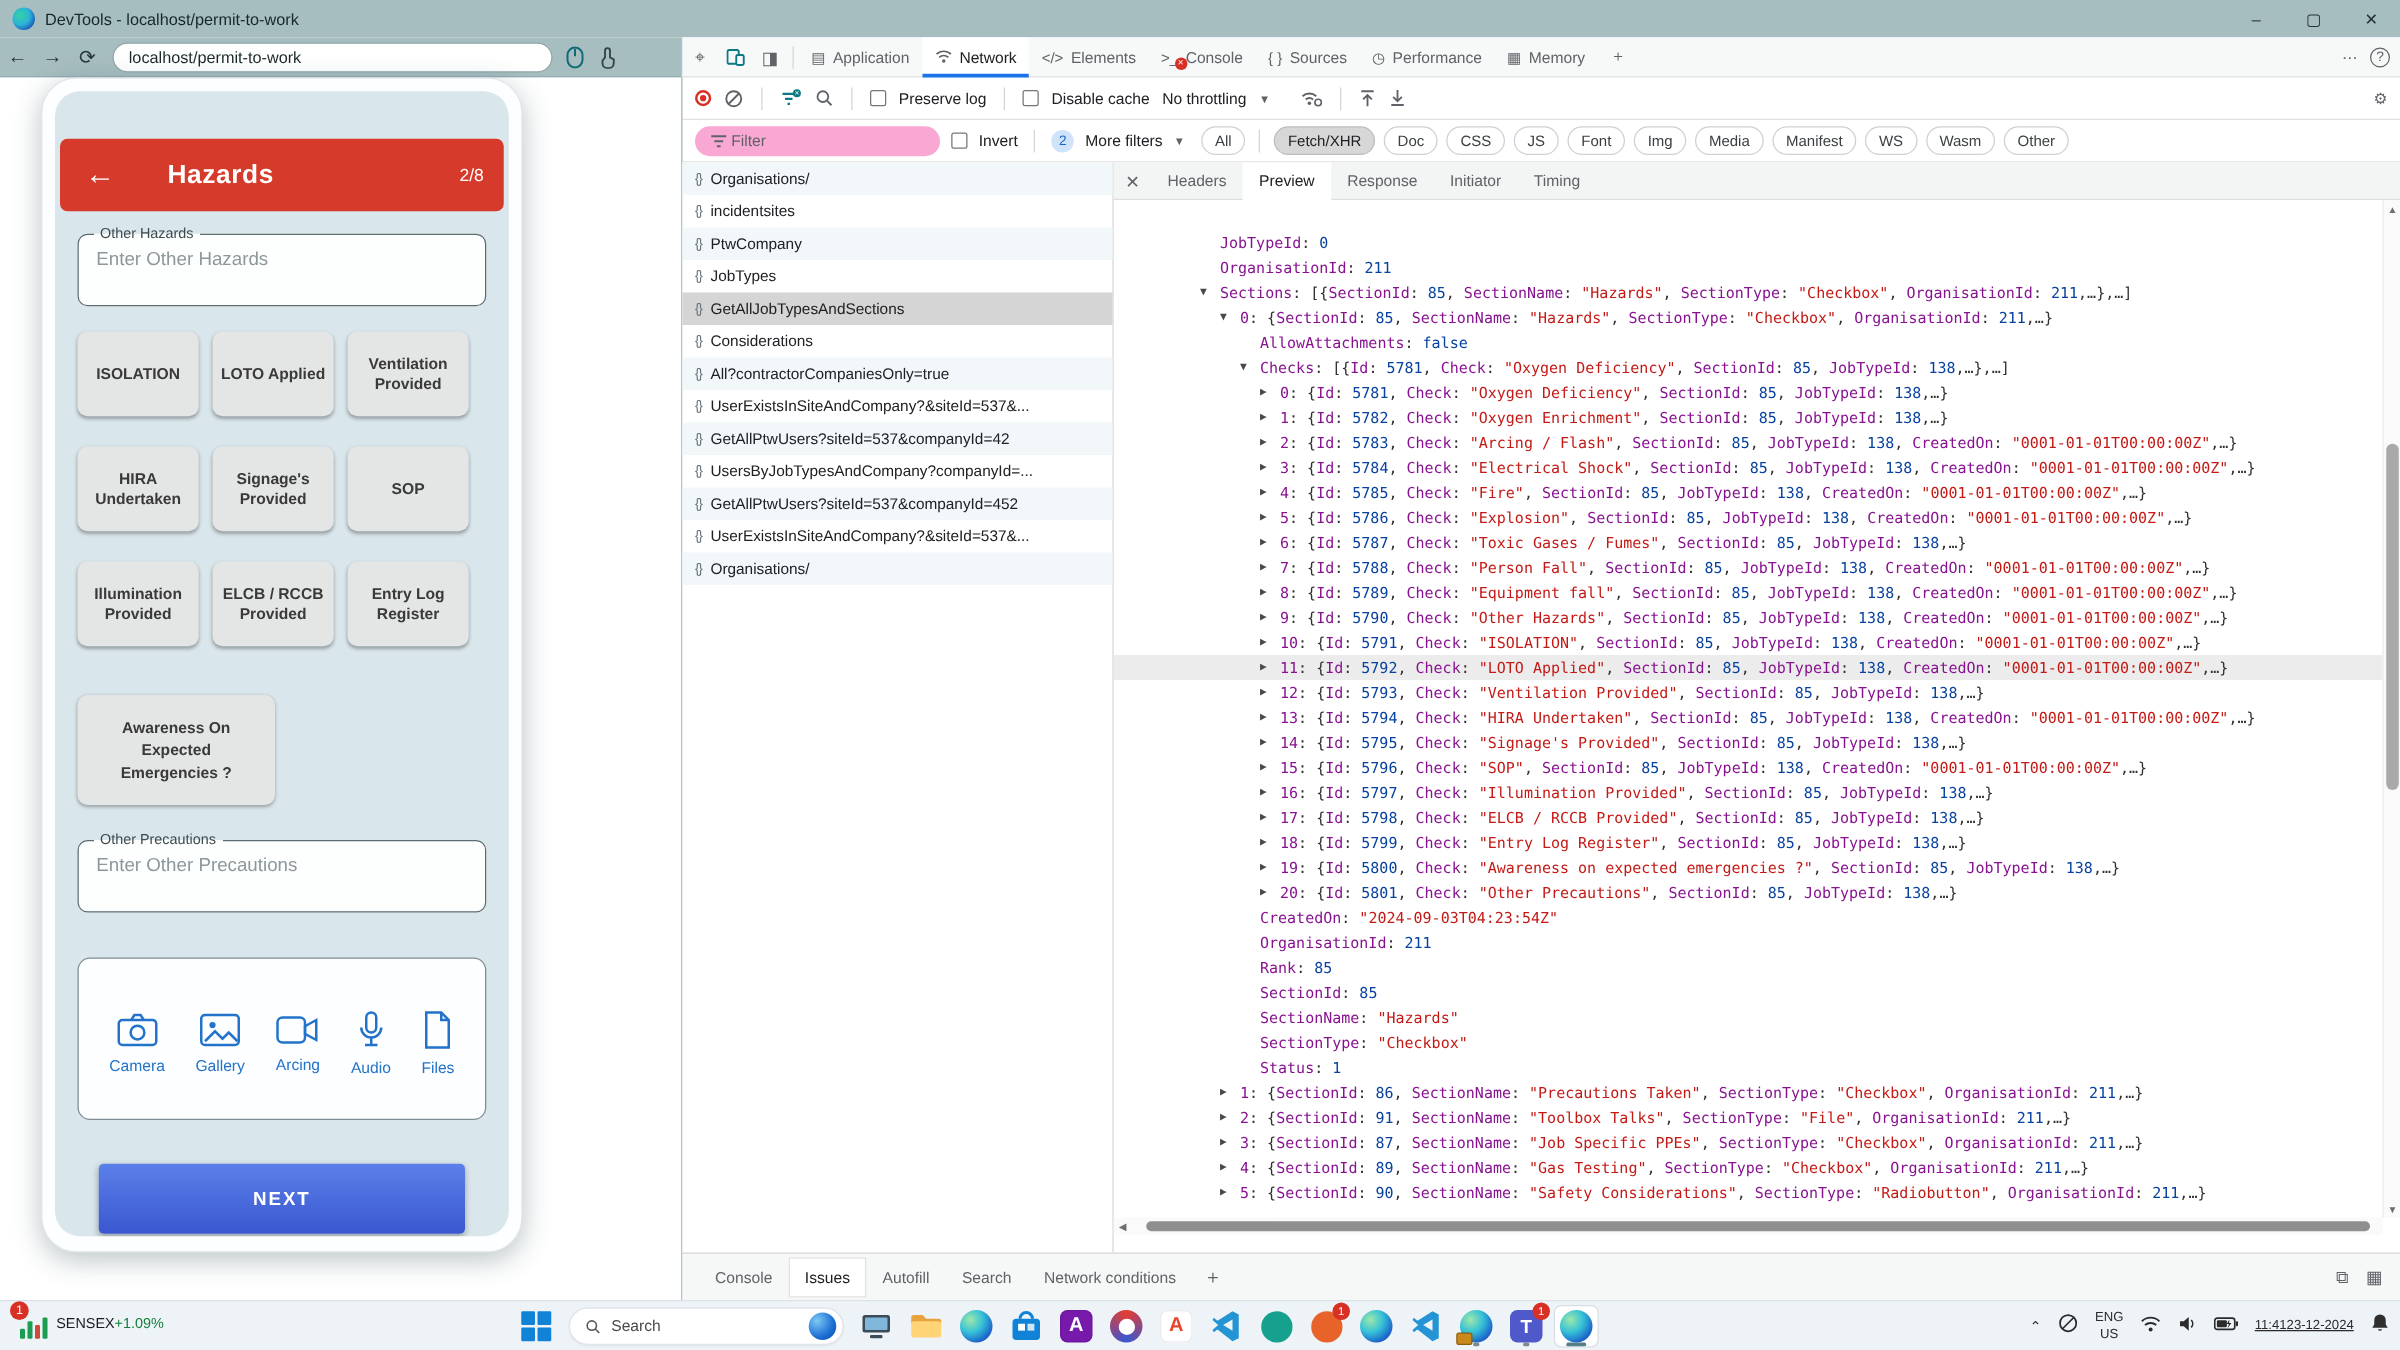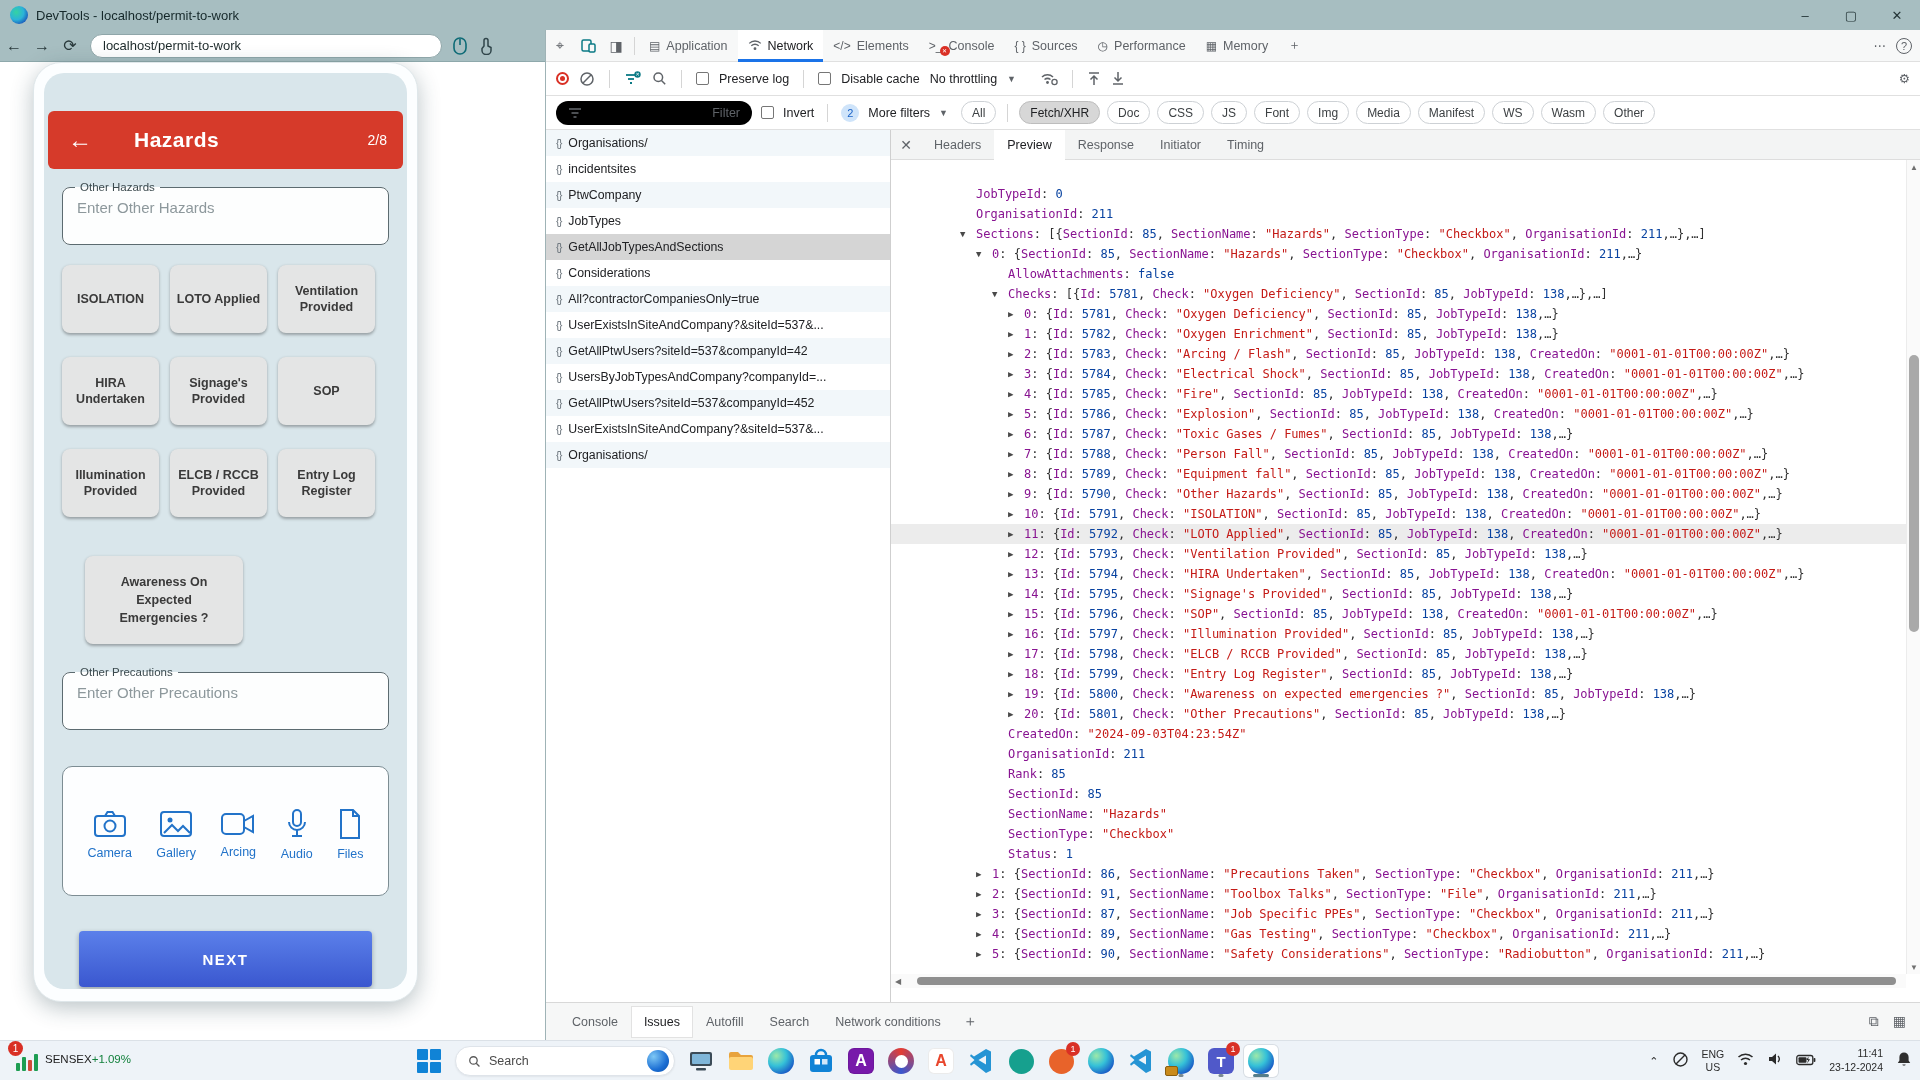--- a/index.html
+++ b/index.html
@@ -32,21 +32,21 @@
   #app-step { margin-left:auto; margin-right:16px; font-size:14px; }
 
   .m-fieldset { position:absolute; left:18px; right:18px; border:1.6px solid #5c6b70; border-radius:8px; background:#fdfefe; }
   .m-fieldset legend { margin-left:12px; padding:0 5px; font-size:11.5px; color:#3c4a4e; }
   .m-fieldset .ph { padding:6px 14px 0; font-size:15px; color:#8d989c; }
   #fs-hazards { top:108px; height:64px; }
   #fs-precautions { top:593px; height:64px; }
 
   #btn-grid { position:absolute; left:18px; right:14px; top:192px; display:grid; grid-template-columns:97px 97px 97px; grid-auto-rows:68px; column-gap:11px; row-gap:24px; }
   .hz-btn { background:#e4e5e5; border-radius:8px; box-shadow:0 1.5px 3px rgba(0,0,0,.3); display:flex; align-items:center; justify-content:center; text-align:center; font-size:12.5px; font-weight:bold; color:#3a3a3a; padding:4px 6px; line-height:1.3; }
-  #aware-btn { position:absolute; left:18px; top:483px; width:158px; height:88px; background:#e4e5e5; border-radius:8px; box-shadow:0 1.5px 3px rgba(0,0,0,.3); display:flex; align-items:center; justify-content:center; text-align:center; font-size:12.5px; font-weight:bold; color:#3a3a3a; padding:4px 14px; line-height:1.45;margin-left:23px; }
+  #aware-btn { position:absolute; left:18px; top:483px; width:158px; height:88px; background:#e4e5e5; border-radius:8px; box-shadow:0 1.5px 3px rgba(0,0,0,.3); display:flex; align-items:center; justify-content:center; text-align:center; font-size:12.5px; font-weight:bold; color:#3a3a3a; padding:4px 14px; line-height:1.45; }
 
   #media-card { position:absolute; left:18px; right:18px; top:693px; height:130px; border:1.6px solid #7d8d93; border-radius:10px; background:#fdfeff; display:flex; align-items:center; justify-content:space-evenly; padding-top:6px; }
   .media-item { display:flex; flex-direction:column; align-items:center; gap:7px; color:#2273c9; }
   .media-item svg { display:block; }
   .media-label { font-size:12.5px; color:#2273c9; }
 
   #next-btn { position:absolute; left:35px; right:35px; top:858px; height:56px; border-radius:4px; background:linear-gradient(180deg,#5b80ea,#3a57cf); display:flex; align-items:center; justify-content:center; color:#fff; font-weight:bold; font-size:15px; letter-spacing:1.5px; box-shadow:0 2px 5px rgba(0,0,0,.3); }
 
   
   #devtools { position:absolute; left:545px; top:30px; width:1375px; height:1010px; background:#fff; border-left:1px solid #9fb3b6; font-size:12.5px; color:#3c4043; }
@@ -68,21 +68,21 @@
   .rec { width:13px; height:13px; border:2px solid #d93025; border-radius:50%; position:relative; }
   .rec::after { content:""; position:absolute; inset:2px; background:#d93025; border-radius:50%; }
   .tbico { color:#5f6368; display:flex; align-items:center; }
   .cb { width:13px; height:13px; border:1.5px solid #767676; border-radius:2px; background:#fff; }
   .tb-label { color:#202124; }
   .caret { font-size:9px; color:#5f6368; }
   #net-toolbar .right-gear { margin-left:auto; margin-right:10px; }
 
   
   #filter-row { position:absolute; left:0; top:66px; right:0; height:34px; border-bottom:1px solid #e0e0e0; display:flex; align-items:center; padding-left:10px; gap:9px; }
-  #filter-pill { width:196px; height:24px; background:#000000; border-radius:13px; display:flex; align-items:center; gap:20px; padding:0 12px; color:#5f6368;justify-content:space-between; }
+  #filter-pill { width:196px; height:24px; background:#f9a8d4; border-radius:13px; display:flex; align-items:center; gap:3px; padding:0 12px; color:#5f6368; }
   .badge2 { min-width:18px; height:18px; background:#cfe4fa; color:#1a63c8; border-radius:50%; font-size:11px; display:flex; align-items:center; justify-content:center; }
   .chip { height:23px; border:1px solid #cdd1d5; border-radius:12px; background:#fff; display:flex; align-items:center; padding:0 10px; font-size:12px; color:#3c4043; white-space:nowrap; }
   .chip.sel { background:#d7d7d7; border-color:#bdbdbd; color:#202124; }
 
   
   #req-pane { position:absolute; left:0; top:100px; width:345px; bottom:38px; background:#fff; border-right:1px solid #cfcfcf; }
   #req-header { height:26px; border-bottom:1px solid #dadfe2; display:flex; align-items:center; padding-left:10px; font-size:12.5px; color:#202124; background:#fff; }
   .req-row { height:26px; display:flex; align-items:center; gap:7px; padding-left:10px; font-size:12.3px; color:#202124; white-space:nowrap; overflow:hidden; }
   .req-row.odd { background:#f2f7fa; }
   .req-row.sel { background:#d5d5d5; }
@@ -133,21 +133,21 @@
   .winlogo i { background:#1083d6; border-radius:1px; }
   #tb-search { width:220px; height:30px; background:#fff; border:1px solid #dfe4ea; border-radius:15px; display:flex; align-items:center; gap:8px; padding:0 5px 0 12px; color:#4a4a4a; font-size:12.5px; box-shadow:0 1px 2px rgba(0,0,0,.06); }
   #tb-search .bing { margin-left:auto; width:22px; height:22px; border-radius:50%; background:radial-gradient(circle at 30% 30%, #7ec8f5, #1c6fd4 60%, #0b4ea8); }
   .tapp { position:relative; width:34px; height:32px; display:flex; align-items:center; justify-content:center; border-radius:5px; }
   .tapp.active { background:#fff; box-shadow:0 0 0 1px #d8dee4; }
   .tapp .dot { position:absolute; bottom:0px; left:50%; transform:translateX(-50%); width:5px; height:3px; border-radius:2px; background:#7a8a92; }
   .tapp .bar { position:absolute; bottom:0px; left:50%; transform:translateX(-50%); width:16px; height:3px; border-radius:2px; background:#557d8a; }
   .tbadge { position:absolute; right:-2px; top:-3px; width:14px; height:14px; background:#d93025; color:#fff; border-radius:50%; font-size:9px; display:flex; align-items:center; justify-content:center; z-index:2; }
   #tray { position:absolute; right:8px; top:0; height:40px; display:flex; align-items:center; gap:13px; color:#2b2b2b; }
   .lang { display:flex; flex-direction:column; align-items:center; font-size:10.5px; line-height:1.2; }
-  .clock { display:flex; flex-direction:column; align-items:flex-end; font-size:10.5px; line-height:1.3; }
+  .clock { display:flex; flex-direction:row; align-items:flex-end; font-size:10.5px; line-height:1.3;text-decoration:underline; }
 </style>
 </head>
 <body>
 
 <div id="stage">
 
   <div id="titlebar">
     <span class="edge-logo"></span>
     <span id="win-title">DevTools - localhost/permit-to-work</span>
     <div id="win-controls">

